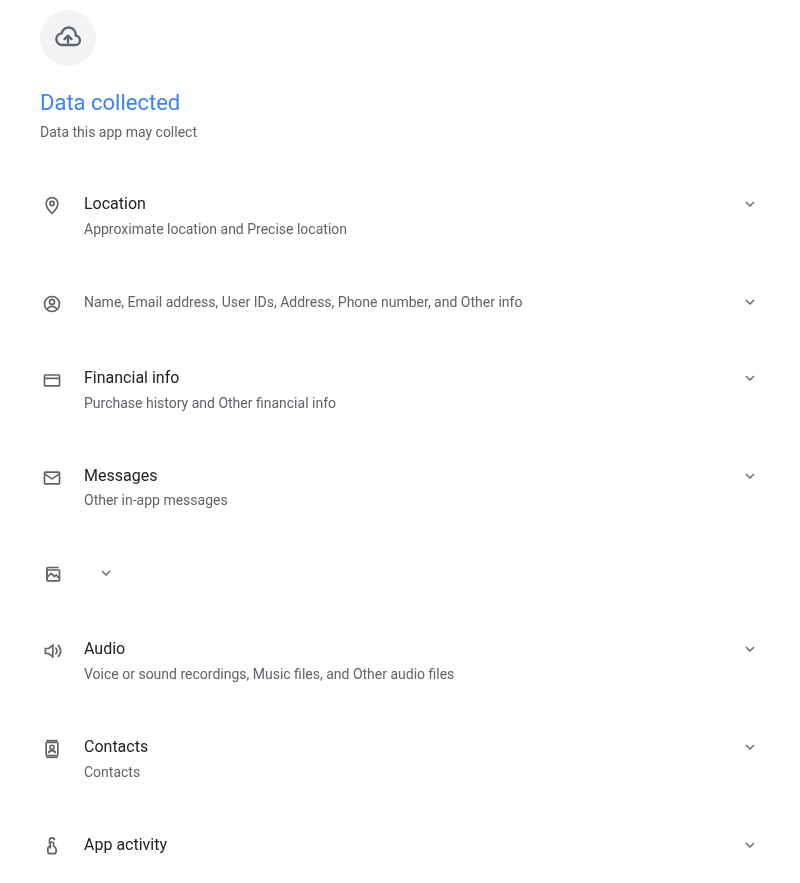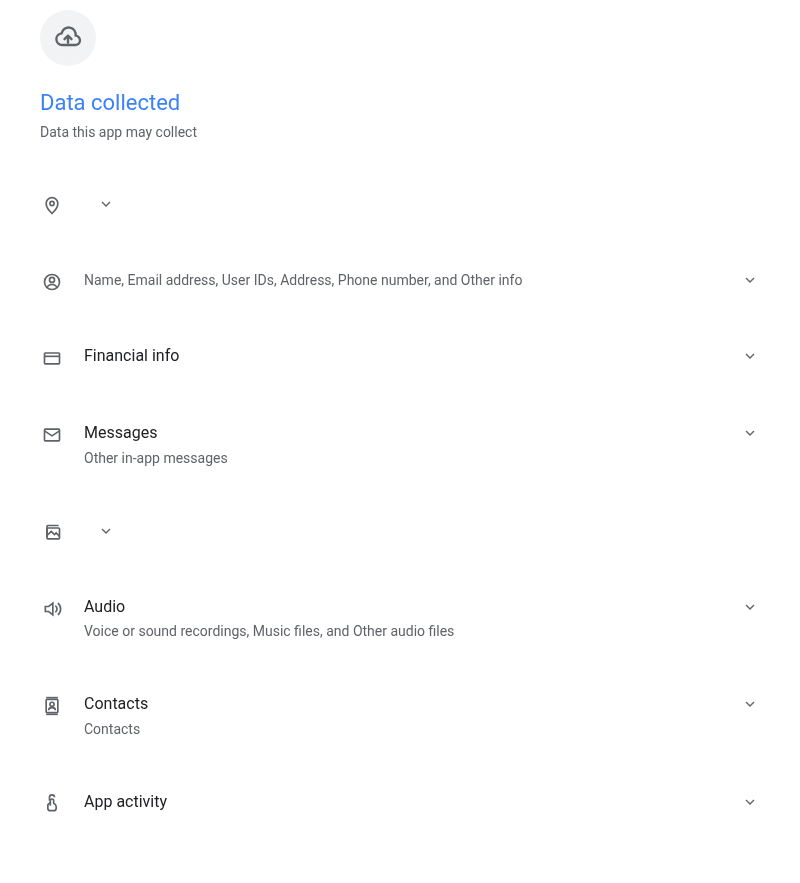--- a/index.html
+++ b/index.html
@@ -110,20 +110,24 @@
 <h2 class="section-title">Data collected</h2>
 <p class="section-subtitle">Data this app may collect</p>
 
 <div class="data-item">
   <div class="data-item-icon">
     <svg viewBox="0 0 24 24" fill="none" stroke="currentColor" stroke-width="2">
       <path d="M12 21s-7-6.5-7-12a7 7 0 0 1 14 0c0 5.5-7 12-7 12z"></path>
       <circle cx="12" cy="9" r="2.5"></circle>
     </svg>
   </div>
+  <div class="data-item-content">
+    <div class="data-item-title">Location</div>
+    <div class="data-item-description">Approximate location and Precise location</div>
+  </div>
   <div class="data-item-chevron">
     <svg viewBox="0 0 24 24" fill="none" stroke="currentColor" stroke-width="2">
         <polyline points="6 9 12 15 18 9"></polyline>
       </svg>
   </div>
 </div>
 
 <div class="items-gap"></div>
 
 <div class="data-item">
@@ -148,20 +152,21 @@
 
 <div class="data-item">
   <div class="data-item-icon">
     <svg viewBox="0 0 24 24" fill="none" stroke="currentColor" stroke-width="2">
       <rect x="3" y="6" width="18" height="13" rx="1"></rect>
       <line x1="3" y1="10" x2="21" y2="10"></line>
     </svg>
   </div>
   <div class="data-item-content">
     <div class="data-item-title">Financial info</div>
+    <div class="data-item-description">Purchase history and Other financial info</div>
   </div>
   <div class="data-item-chevron">
     <svg viewBox="0 0 24 24" fill="none" stroke="currentColor" stroke-width="2">
         <polyline points="6 9 12 15 18 9"></polyline>
       </svg>
   </div>
 </div>
 
 <div class="items-gap"></div>
 

